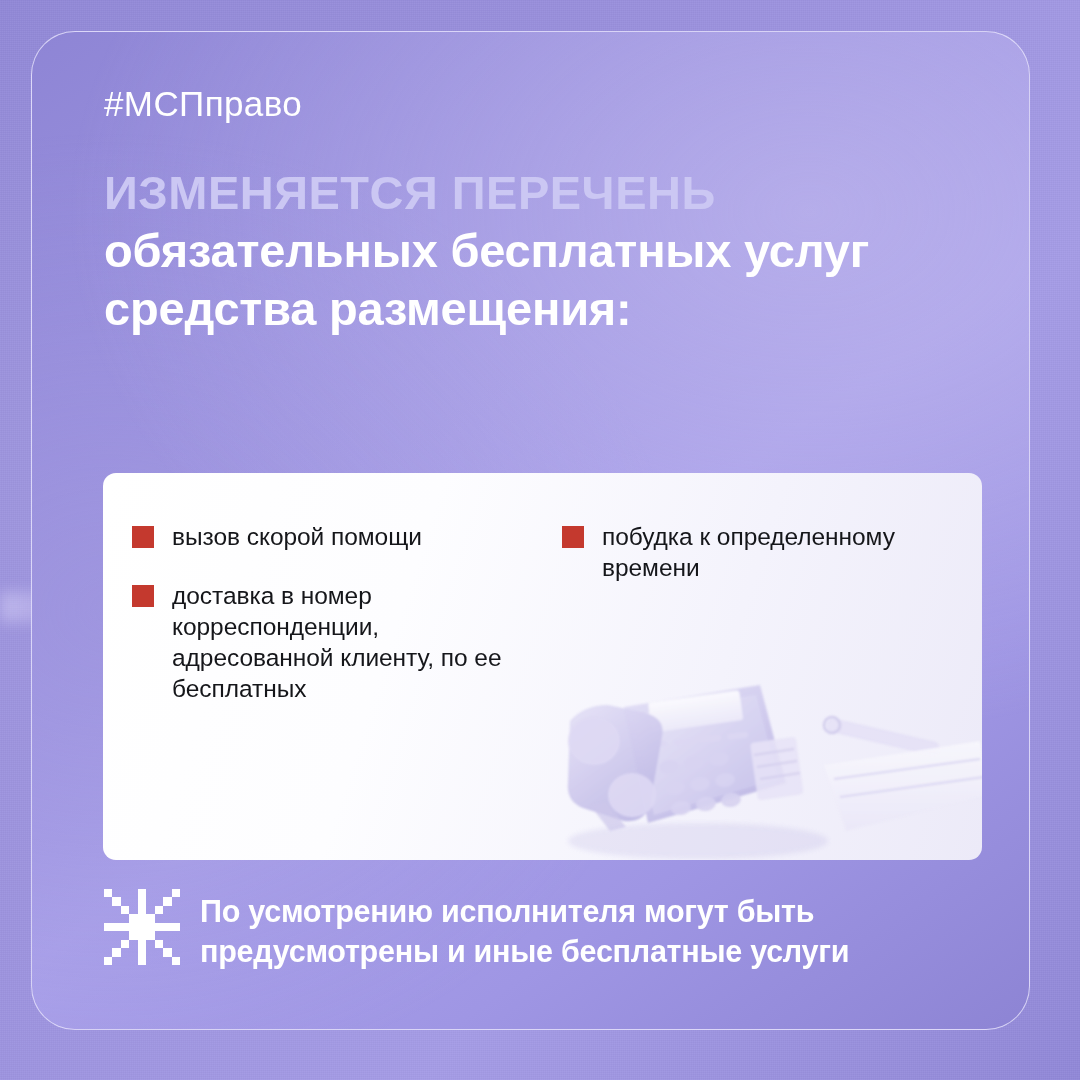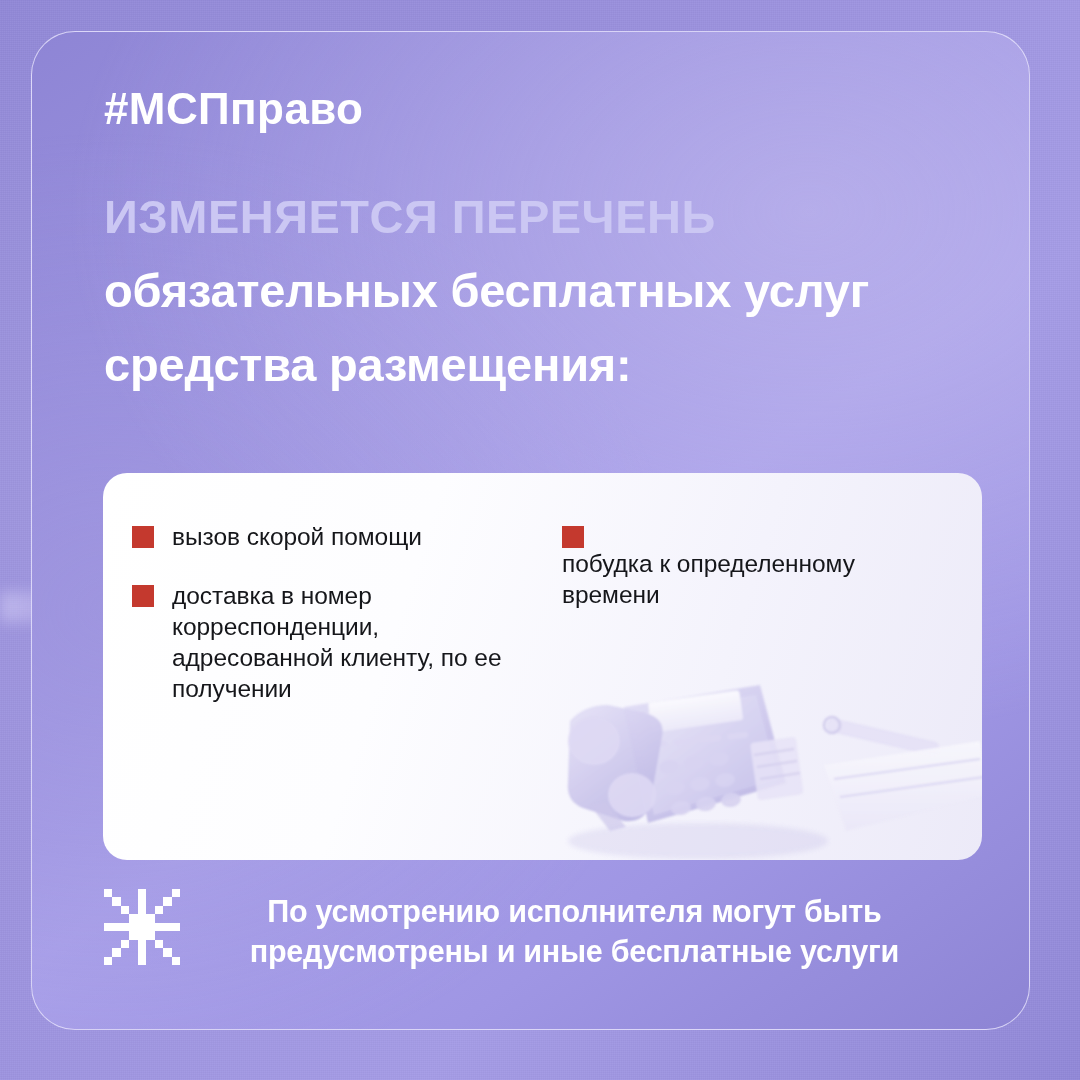--- a/index.html
+++ b/index.html
@@ -52,50 +52,50 @@
       radial-gradient(120% 85% at 78% 18%, rgba(196,188,238,.55) 0%, rgba(196,188,238,0) 62%),
       radial-gradient(95% 80% at 8% 58%, rgba(156,147,218,.45) 0%, rgba(156,147,218,0) 60%),
       linear-gradient(145deg, #8e85d5 0%, #9c93e0 28%, #aaa1ea 55%, #9f96e4 76%, #8d84d4 100%);
     z-index:2;
   }
 
   
   .hashtag {
     position:absolute;
     left:72px; top:52px;
-    font-size:44px;
-    font-weight:700;
+    font-size:35px;
+    font-weight:400;
     letter-spacing:.4px;
     color:#ffffff;
     white-space:nowrap;
   }
 
   
   .headline {
     position:absolute;
-    left:72px; top:148px;
+    left:72px; top:132px;
     width:880px;
     font-size:47px;
     font-weight:700;
-    line-height:74px;
+    line-height:58px;
     color:#ffffff;
     letter-spacing:-0.2px;
   }
   .headline .accent {
     color:#cbc7f3;
     text-transform:uppercase;
     letter-spacing:0.5px;
   }
 
   
   #listcard {
     position:absolute;
     left:71px; top:441px;
     width:879px; height:387px;
-    border-radius:24px;
+    border-radius:13px;
     overflow:hidden;
     background:linear-gradient(108deg, #ffffff 0%, #fdfdff 34%, #f4f3fc 68%, #eceaf8 100%);
   }
 
   
   .photo{
     position:absolute;
     right:-6px; bottom:-10px;
     width:460px; height:215px;
     opacity:.62;
@@ -110,21 +110,21 @@
     z-index:3;
   }
   .col{ width:50%; }
   .col.right{ padding-left:19px; }
 
   .bullet{
     display:flex;
     align-items:flex-start;
     margin-bottom:28px;
   }
-  .col.right .bullet{ margin-bottom:32px;flex-direction:column; }
+  .col.right .bullet{ margin-bottom:32px; }
 
   .sq{
     flex:0 0 auto;
     width:22px; height:22px;
     margin-top:5px;
     margin-right:18px;
     background:#c4392e;
   }
   .btxt{
     font-size:24.5px;
@@ -134,21 +134,20 @@
     letter-spacing:-0.05px;
   }
 
   
   .footer{
     position:absolute;
     left:72px; top:855px;
     width:880px;
     display:flex;
     align-items:flex-start;
-    text-align:center;
   }
   .snow{
     flex:0 0 auto;
     width:76px; height:76px;
     margin-right:20px;
     margin-top:2px;
   }
   .ftxt{
     font-size:32px;
     line-height:40px;
@@ -252,21 +251,21 @@
 
       <div class="columns">
 
         <div class="col left">
           <div class="bullet">
             <span class="sq"></span>
             <span class="btxt">вызов скорой помощи</span>
           </div>
           <div class="bullet">
             <span class="sq"></span>
-            <span class="btxt">доставка в номер корреспонденции, адресованной клиенту, по ее получении</span>
+            <span class="btxt">доставка в номер корреспонденции, адресованной клиенту, по ее бесплатных</span>
           </div>
         </div>
 
         <div class="col right">
           <div class="bullet">
             <span class="sq"></span>
             <span class="btxt">побудка к определенному времени</span>
           </div>
         </div>
 

